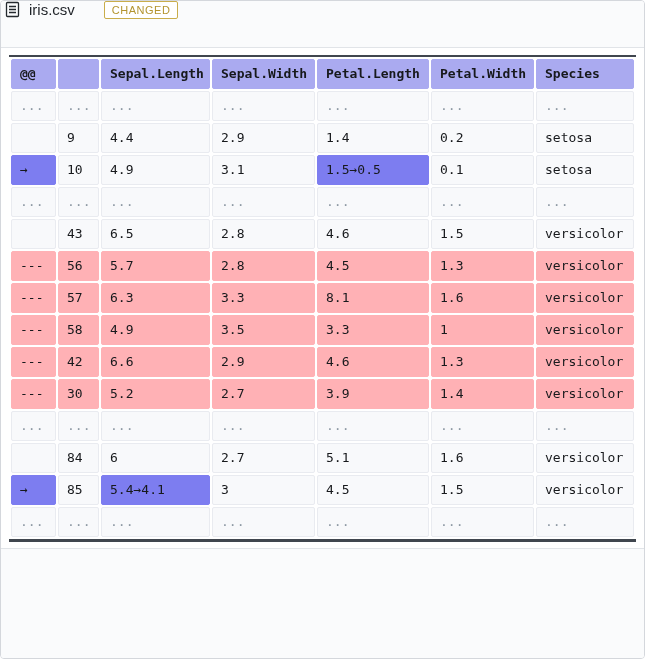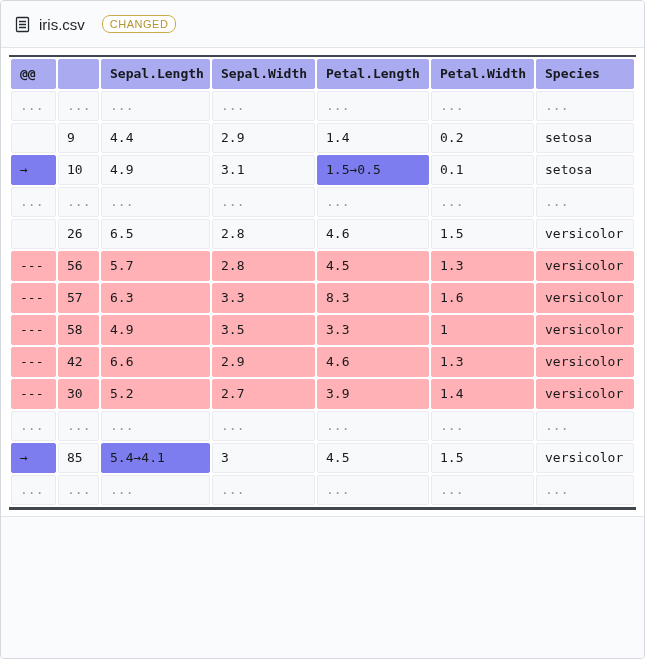--- a/index.html
+++ b/index.html
@@ -12,29 +12,29 @@
   }
   *{box-sizing:border-box;}
   html,body{margin:0;padding:0;background:#fff;}
   body{font-family:"Liberation Sans","DejaVu Sans",sans-serif;}
   .diff-container{
     width:645px;height:659px;
     border:1px solid #d4d7dc;border-radius:4px;
     background:#fff;display:flex;flex-direction:column;overflow:hidden;
   }
   .file-header{
-    flex:0 0 47px;display:flex;align-items:center;gap:9px;
-    padding:0 14px;background:#fafbfc;border-bottom:1px solid #e1e4e8;
+    flex:0 0 47px;display:flex;align-items:flex-start;gap:9px;
+    padding:0 4px;background:#fafbfc;border-bottom:1px solid #e1e4e8;
   }
   .file-icon{display:inline-flex;color:#24292e;}
   .file-name{font-size:15px;color:#1f2328;}
   .changed-badge{
-    margin-left:8px;font-size:11px;letter-spacing:.5px;
+    margin-left:20px;font-size:11px;letter-spacing:.5px;
     color:var(--badge-color);border:1px solid var(--badge-border);
-    border-radius:8px;padding:3px 7px 2px;background:#fff;line-height:1;
+    border-radius:2px;padding:3px 7px 2px;background:#fff;line-height:1;
   }
   .table-scroll{
     margin:7px 8px 4px;
     border-top:2px solid var(--dark-rule);
     border-bottom:3px solid var(--dark-rule);
     background:#fff;overflow:hidden;
   }
   table.diff-table{
     width:100%;table-layout:fixed;
     border-collapse:separate;border-spacing:2px;
@@ -132,42 +132,42 @@
             <td class="skip">...</td>
             <td class="skip">...</td>
             <td class="skip">...</td>
             <td class="skip">...</td>
             <td class="skip">...</td>
             <td class="skip">...</td>
             <td class="skip">...</td>
           </tr>
           <tr>
             <td></td>
-            <td>26</td>
+            <td>43</td>
             <td>6.5</td>
             <td>2.8</td>
             <td>4.6</td>
             <td>1.5</td>
             <td>versicolor</td>
           </tr>
           <tr>
             <td class="remove">---</td>
             <td class="remove">56</td>
             <td class="remove">5.7</td>
             <td class="remove">2.8</td>
             <td class="remove">4.5</td>
             <td class="remove">1.3</td>
             <td class="remove">versicolor</td>
           </tr>
           <tr>
             <td class="remove">---</td>
             <td class="remove">57</td>
             <td class="remove">6.3</td>
             <td class="remove">3.3</td>
-            <td class="remove">8.3</td>
+            <td class="remove">8.1</td>
             <td class="remove">1.6</td>
             <td class="remove">versicolor</td>
           </tr>
           <tr>
             <td class="remove">---</td>
             <td class="remove">58</td>
             <td class="remove">4.9</td>
             <td class="remove">3.5</td>
             <td class="remove">3.3</td>
             <td class="remove">1</td>
@@ -192,20 +192,29 @@
             <td class="remove">versicolor</td>
           </tr>
           <tr>
             <td class="skip">...</td>
             <td class="skip">...</td>
             <td class="skip">...</td>
             <td class="skip">...</td>
             <td class="skip">...</td>
             <td class="skip">...</td>
             <td class="skip">...</td>
+          </tr>
+          <tr>
+            <td></td>
+            <td>84</td>
+            <td>6</td>
+            <td>2.7</td>
+            <td>5.1</td>
+            <td>1.6</td>
+            <td>versicolor</td>
           </tr>
           <tr>
             <td class="modify">→</td>
             <td>85</td>
             <td class="modify">5.4→4.1</td>
             <td>3</td>
             <td>4.5</td>
             <td>1.5</td>
             <td>versicolor</td>
           </tr>

